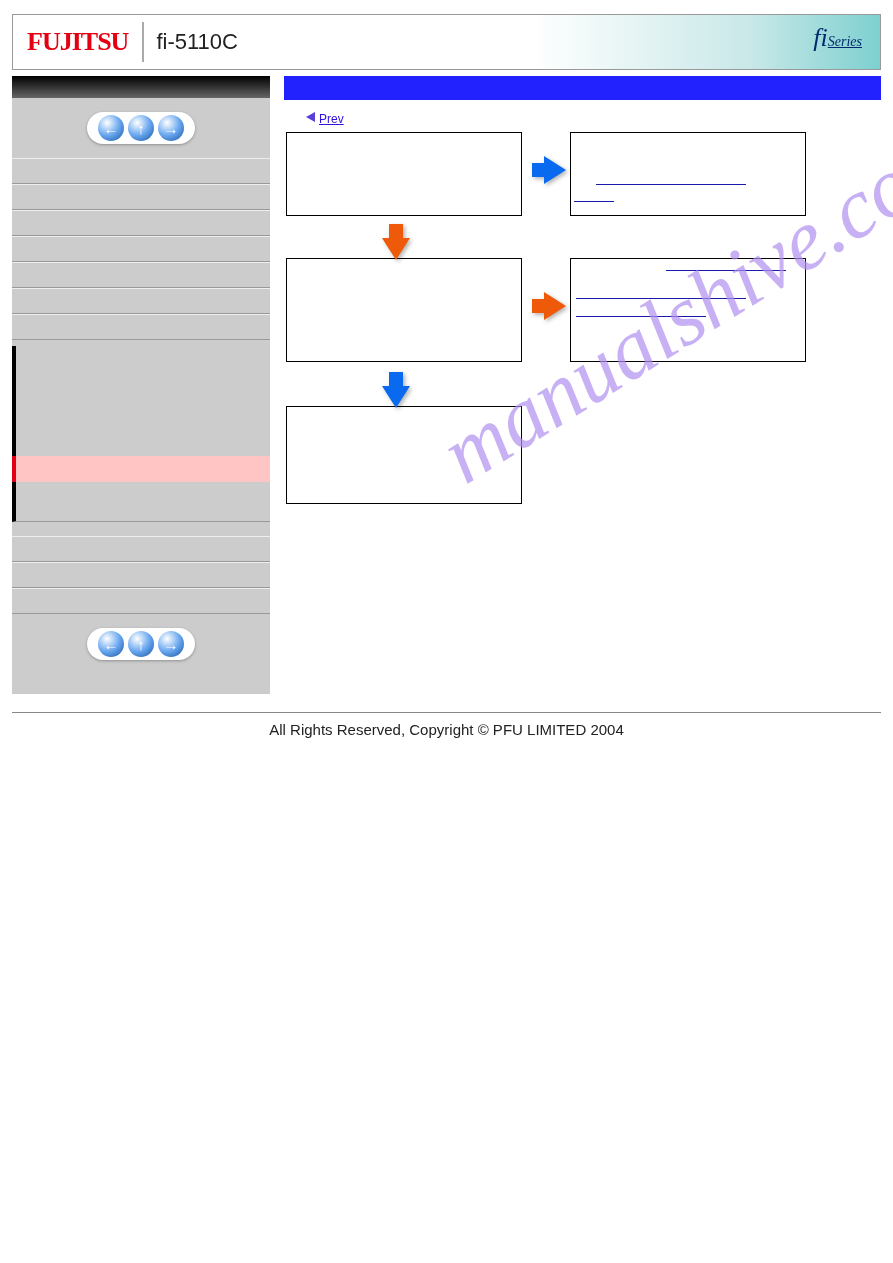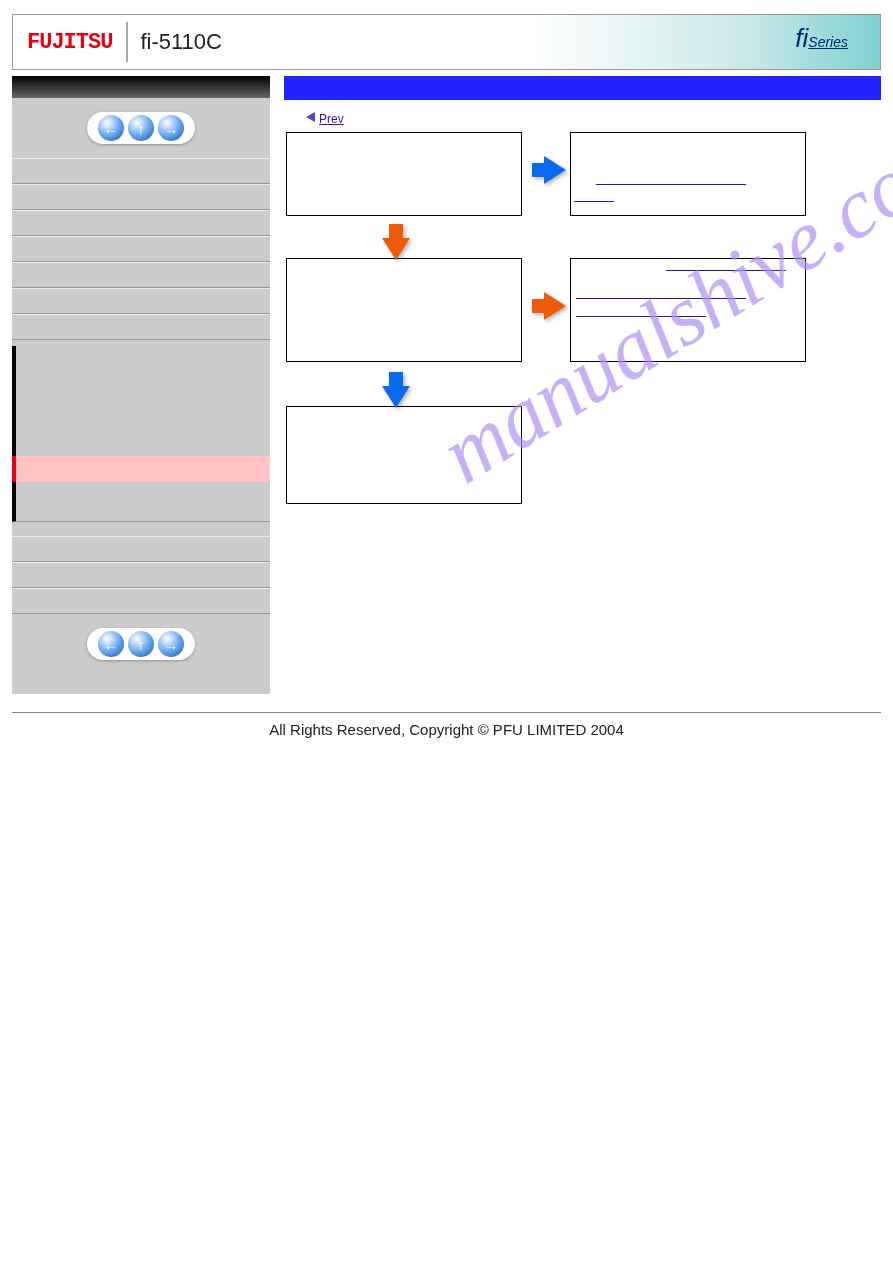--- a/index.html
+++ b/index.html
@@ -1,24 +1,24 @@
 <!DOCTYPE html>
 <html><head>
 <meta charset="utf-8">
 <style>
 *{box-sizing:border-box;margin:0;padding:0}
 body{font-family:Arial,sans-serif;background:#fff;width:893px}
 .hdr{display:flex;align-items:center;height:56px;border:1px solid #999;margin:14px 12px 0;background:linear-gradient(90deg,#fff 60%,#c9e8e8 85%,#7ed0d0);position:relative}
-.logo{font-weight:bold;font-size:22px;color:#e40012;padding:0 14px;font-family:Liberation Mono, monospace;letter-spacing:-1px}
+.logo{font-weight:bold;font-size:26px;color:#e40012;padding:0 14px;font-family:Liberation Serif, serif;letter-spacing:-1px}
 .logo:before{content:"FU";color:#e40012}
 .logo:after{content:"TSU";color:#e40012}
 .vbar{width:2px;height:40px;background:#aaa;margin-right:12px}
 .model{font-size:22px;color:#222;margin-right:14px}
 .title{font-size:22px;color:#222}
-.fiseries{position:absolute;right:32px;top:8px;font-style:italic;font-family:Liberation Sans, sans-serif;color:#002a6b}
+.fiseries{position:absolute;right:18px;top:8px;font-style:italic;font-family:Liberation Serif, serif;color:#002a6b}
 .fiseries .fi{font-size:26px}
 .fiseries .ser{font-size:14px;text-decoration:underline}
 .wrap{display:flex;margin:6px 12px 0;gap:14px}
 .side{width:258px;background:#ccc}
 .side-top{height:22px;background:linear-gradient(#000,#666)}
 .navpill{width:108px;height:32px;background:#fff;border-radius:16px;margin:14px auto;display:flex;align-items:center;justify-content:center;gap:4px;box-shadow:0 1px 3px rgba(0,0,0,.3)}
 .navbtn{width:26px;height:26px;border-radius:50%;background:radial-gradient(circle at 35% 30%,#fff,#6aa8f0 50%,#15529e);display:flex;align-items:center;justify-content:center;color:#fff;font-size:15px;font-weight:bold;cursor:pointer}
 .side-item{height:26px;border-top:1px solid #eee;border-bottom:1px solid #999}
 .side-block{height:110px;border-left:4px solid #000;margin-top:6px}
 .side-pink{height:26px;background:#ffc4c4;border-left:4px solid #e40012}

